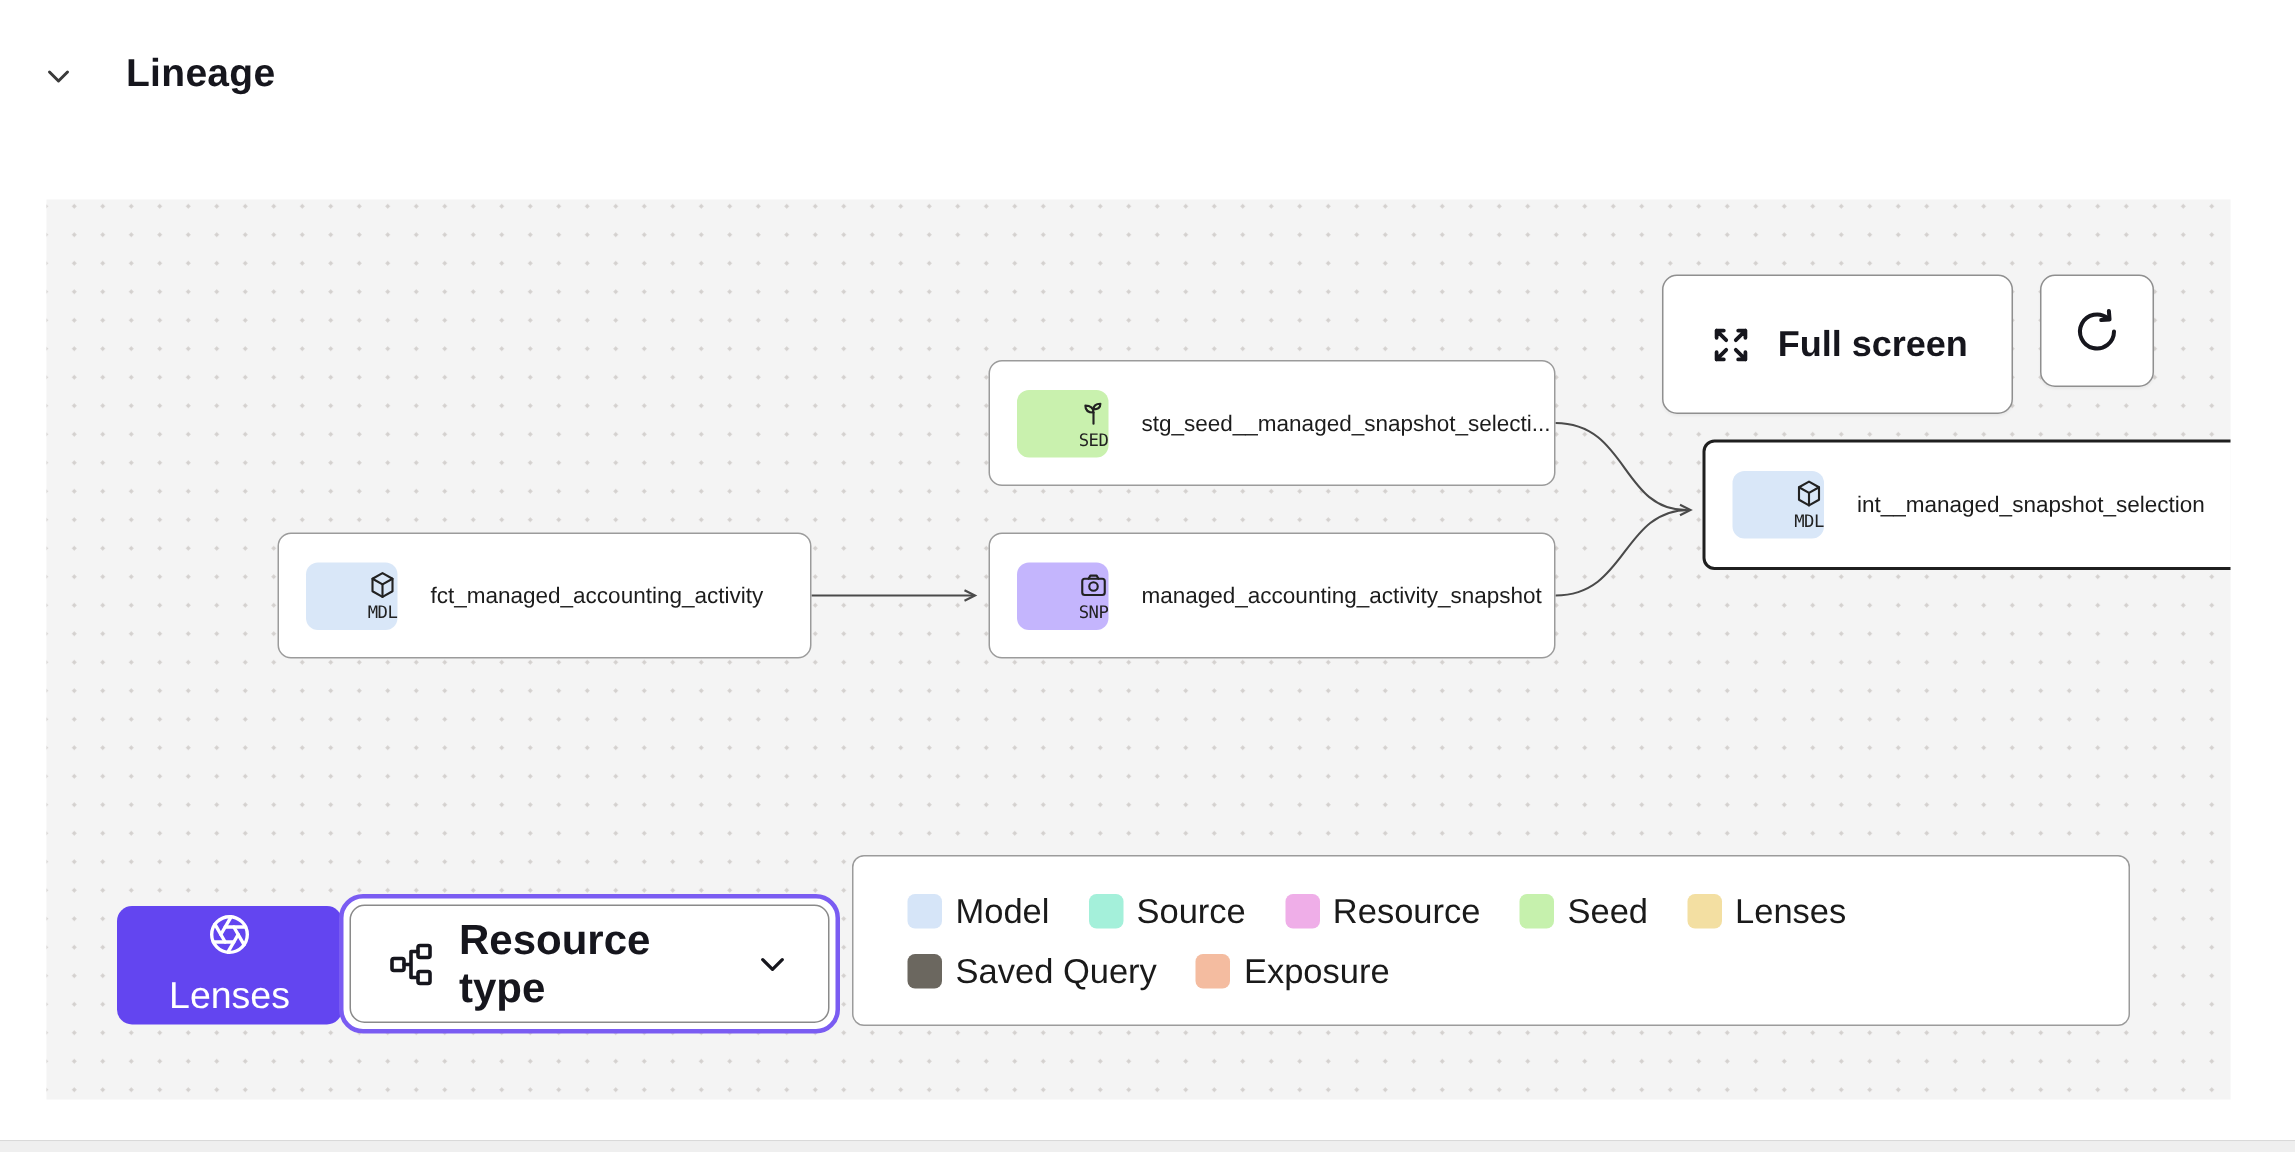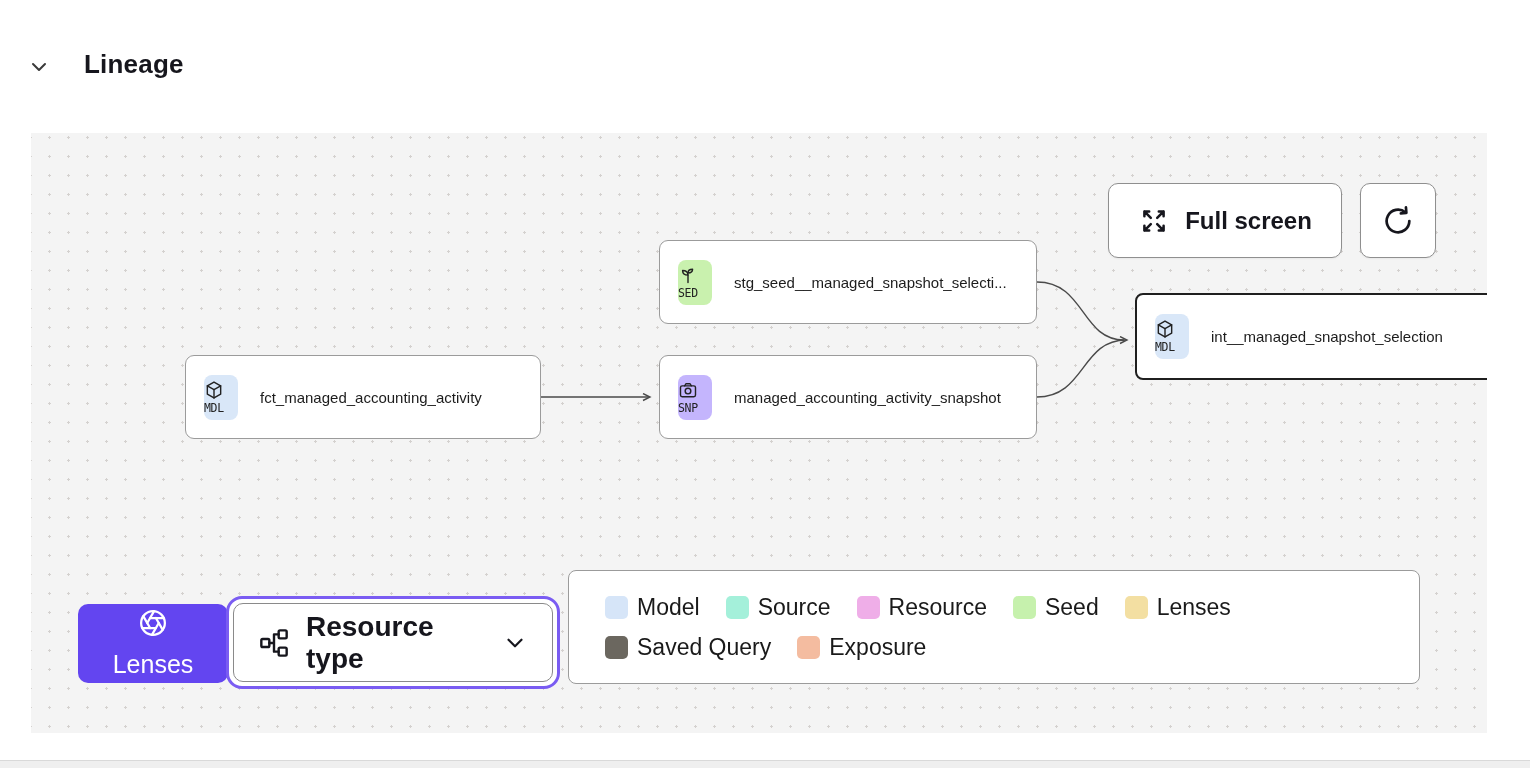--- a/index.html
+++ b/index.html
@@ -6,21 +6,21 @@
     margin: 0; padding: 0;
     width: 1530px; height: 768px;
     background: #ffffff;
     font-family: "Liberation Sans", sans-serif;
     overflow: hidden;
     color: #1a1a1a;
   }
   .page { position: relative; width: 1530px; height: 768px; }
 
   
-  .header { position: absolute; left: 0; top: 16px; width: 100%; height: 100px; }
+  .header { position: absolute; left: 0; top: 0; width: 100%; height: 100px; }
   .header .chev { position: absolute; left: 27px; top: 39px; width: 24px; height: 24px; cursor: pointer; }
   .header h1 {
     position: absolute; left: 84px; top: 33px; margin: 0;
     font-size: 26px; font-weight: 700; letter-spacing: 0.2px; color: #16161d;
   }
 
   
   .canvas {
     position: absolute; left: 31px; top: 133px; width: 1456px; height: 600px;
     background-color: #f4f4f4;
@@ -31,39 +31,39 @@
   }
   .edges { position: absolute; left: 0; top: 0; width: 100%; height: 100%; pointer-events: none; }
 
   
   .btn {
     position: absolute; box-sizing: border-box;
     background: #ffffff; border: 1.5px solid #8f8f8f; border-radius: 10px;
     display: flex; align-items: center; justify-content: center; gap: 15px;
     cursor: pointer; box-shadow: 0 1px 2px rgba(0,0,0,0.05);
   }
-  .btn-fullscreen { left: 1077px; top: 50px; width: 234px; height: 75px; }
+  .btn-fullscreen { left: 1077px; top: 50px; width: 234px; height: 93px; }
   .btn-fullscreen .lbl { font-size: 24px; font-weight: 600; color: #16161d; }
   .btn-refresh { left: 1329px; top: 50px; width: 76px; height: 75px; }
 
   
   .node {
     position: absolute; box-sizing: border-box;
     background: #ffffff; border: 1.5px solid #9b9b9b; border-radius: 9px;
     display: flex; align-items: center; gap: 22px; padding-left: 18px;
     cursor: pointer;
   }
   .node.selected { border: 2.5px solid #1f1f1f; border-radius: 8px; }
   .node-seed  { left: 628px;  top: 107px; width: 378px; height: 84px; }
   .node-fct   { left: 154px;  top: 222px; width: 356px; height: 84px; }
   .node-snp   { left: 628px;  top: 222px; width: 378px; height: 84px; }
   .node-int   { left: 1104px; top: 160px; width: 400px; height: 87px; }
   .badge {
-    width: 34px; height: 45px; border-radius: 8px; flex: 0 0 auto;
-    display: flex; flex-direction: column; align-items: flex-start; justify-content: center;
+    width: 61px; height: 45px; border-radius: 8px; flex: 0 0 auto;
+    display: flex; flex-direction: column; align-items: flex-end; justify-content: center;
   }
   .badge svg { display: block; }
   .badge .code {
     font-family: "DejaVu Sans Mono", monospace;
     font-size: 11.5px; font-weight: 500; color: #222; margin-top: 1px; letter-spacing: -0.3px;
   }
   .node .name { font-size: 15px; color: #1c1c1c; white-space: nowrap; }
 
   
   .lenses-btn {

